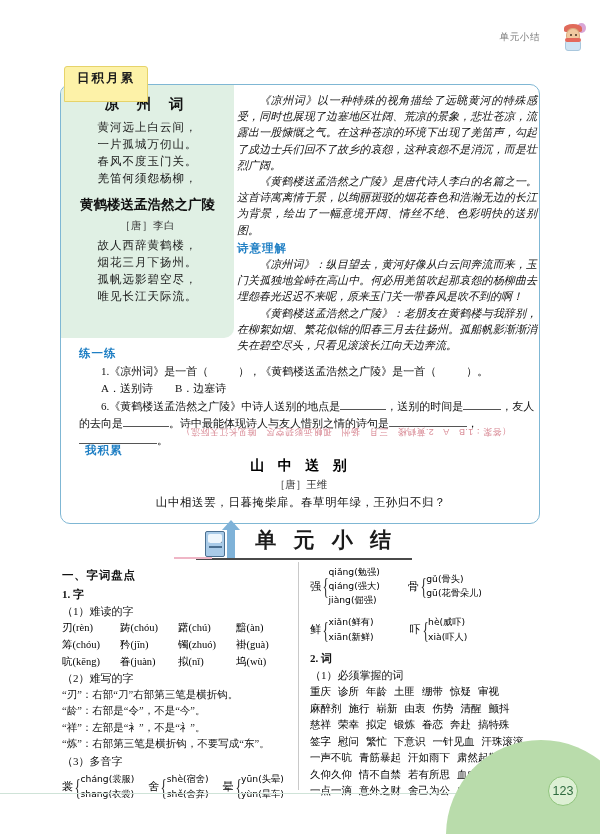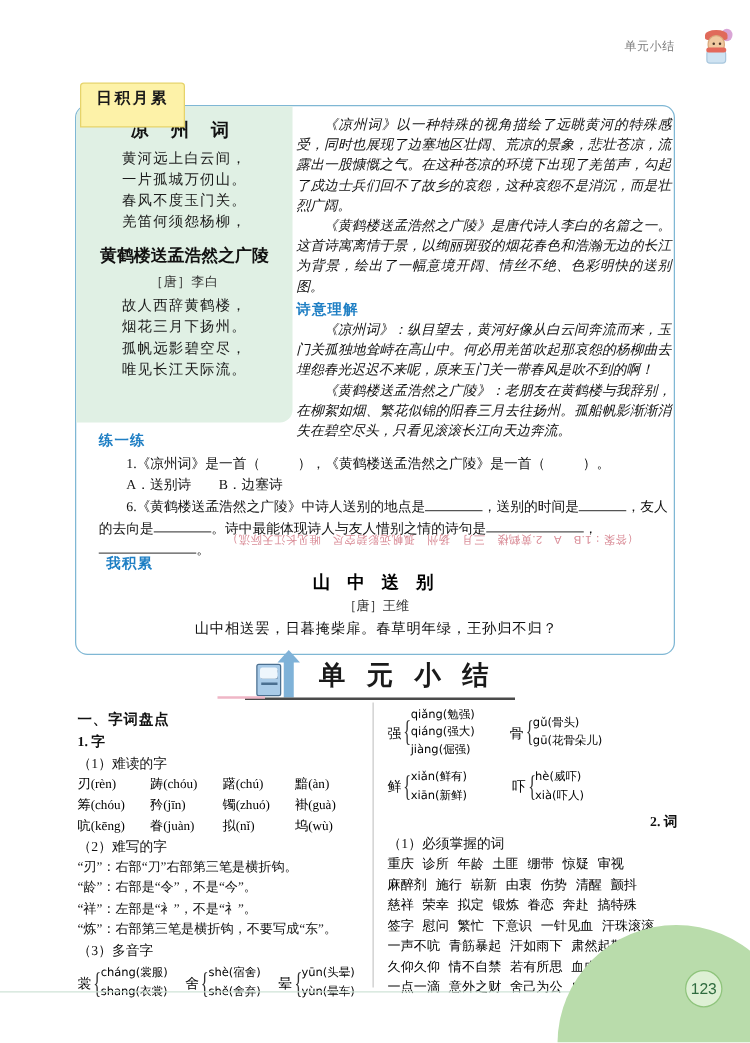--- a/index.html
+++ b/index.html
@@ -405,21 +405,21 @@
       <span class="poly" style="margin-left:22px;">
         <span class="ch">吓</span>
         <span class="brace">{</span>
         <span class="rows">
           <span>hè(威吓)</span>
           <span>xià(吓人)</span>
         </span>
       </span>
     </div>
 
-    <div class="ln b" style="margin-top:6px;text-align:right;">2. 词</div>
+    <div class="ln b" style="margin-top:6px;">2. 词</div>
     <div class="ln">（1）必须掌握的词</div>
     <div class="wordgrid">
       <div class="wordrow">
         <span>重庆</span>
         <span>诊所</span>
         <span>年龄</span>
         <span>土匪</span>
         <span>绷带</span>
         <span>惊疑</span>
         <span>审视</span>

